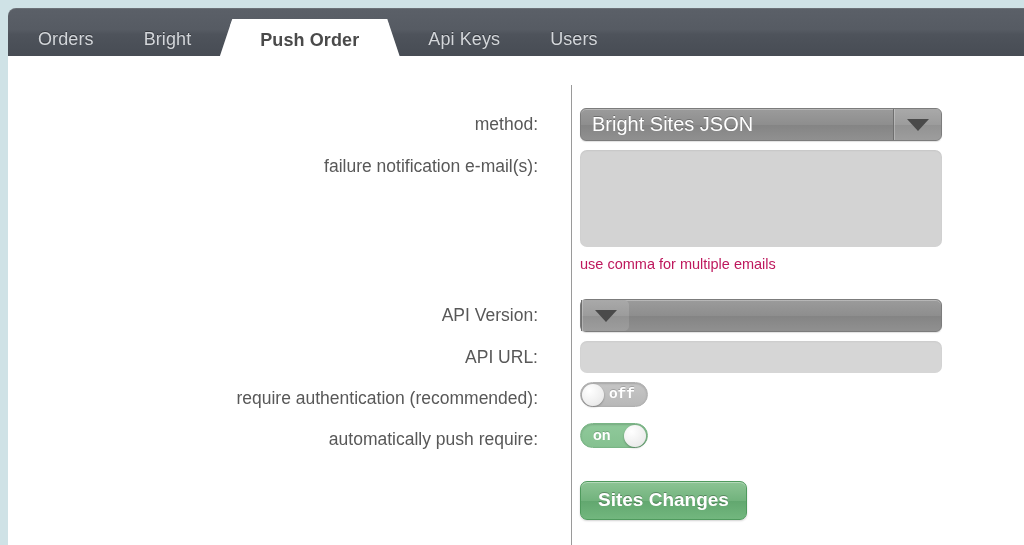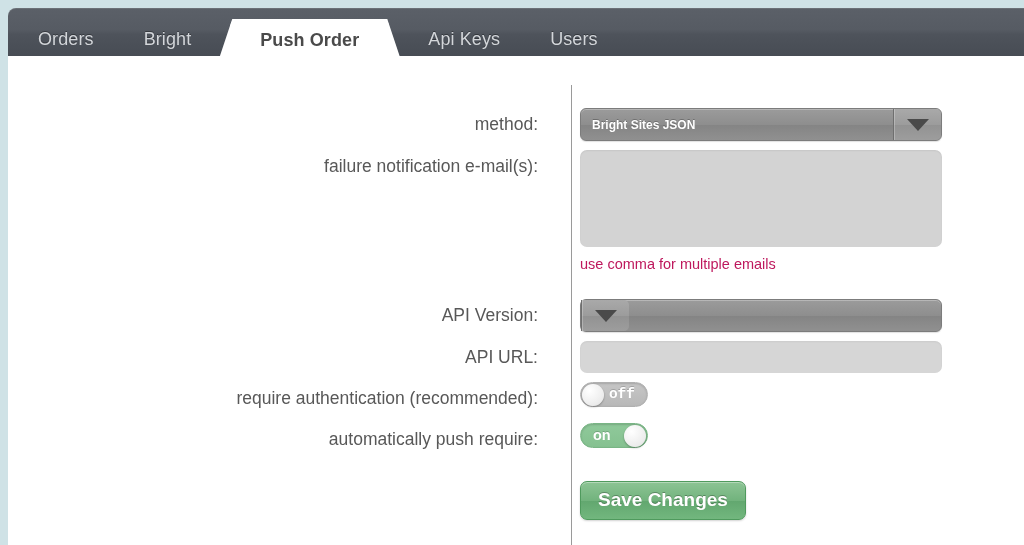--- a/index.html
+++ b/index.html
@@ -160,27 +160,26 @@
     border-radius: 6px;
     background: linear-gradient(to bottom, #9b9b9b 0%, #8e8e8e 50%, #848484 51%, #909090 100%);
     border: 1px solid #7c7c7c;
     box-shadow: inset 0 1px 0 rgba(255,255,255,0.28), 0 1px 1px rgba(0,0,0,0.12);
     cursor: pointer;
     display: flex;
     align-items: center;
   }
   .select .value {
     color: #ffffff;
-    font-size: 12px;
+    font-size: 20px;
     padding-left: 11px;
     text-shadow: 0 -1px 0 rgba(0,0,0,0.25);
     flex: 1;
     overflow: hidden;
     white-space: nowrap;
-    font-weight: bold;
   }
   .select .arrowbox {
     position: relative;
     width: 48px;
     height: 31px;
     border-left: 1px solid #6f6f6f;
     border-radius: 0 5px 5px 0;
     background: linear-gradient(to bottom, #a9a9a9 0%, #9c9c9c 50%, #929292 51%, #9d9d9d 100%);
     box-shadow: inset 1px 0 0 rgba(255,255,255,0.25);
     display: flex;
@@ -388,19 +387,19 @@
           <div class="toggle on">
             <span class="tgl-text">on</span>
             <span class="knob"></span>
           </div>
         </div>
       </div>
 
       <div class="row">
         <div class="lbl"></div>
         <div class="fld">
-          <button class="savebtn">Save Changes</button>
+          <button class="savebtn">Sites Changes</button>
         </div>
       </div>
 
     </div>
   </div>
 </div>
 
 </body></html>

